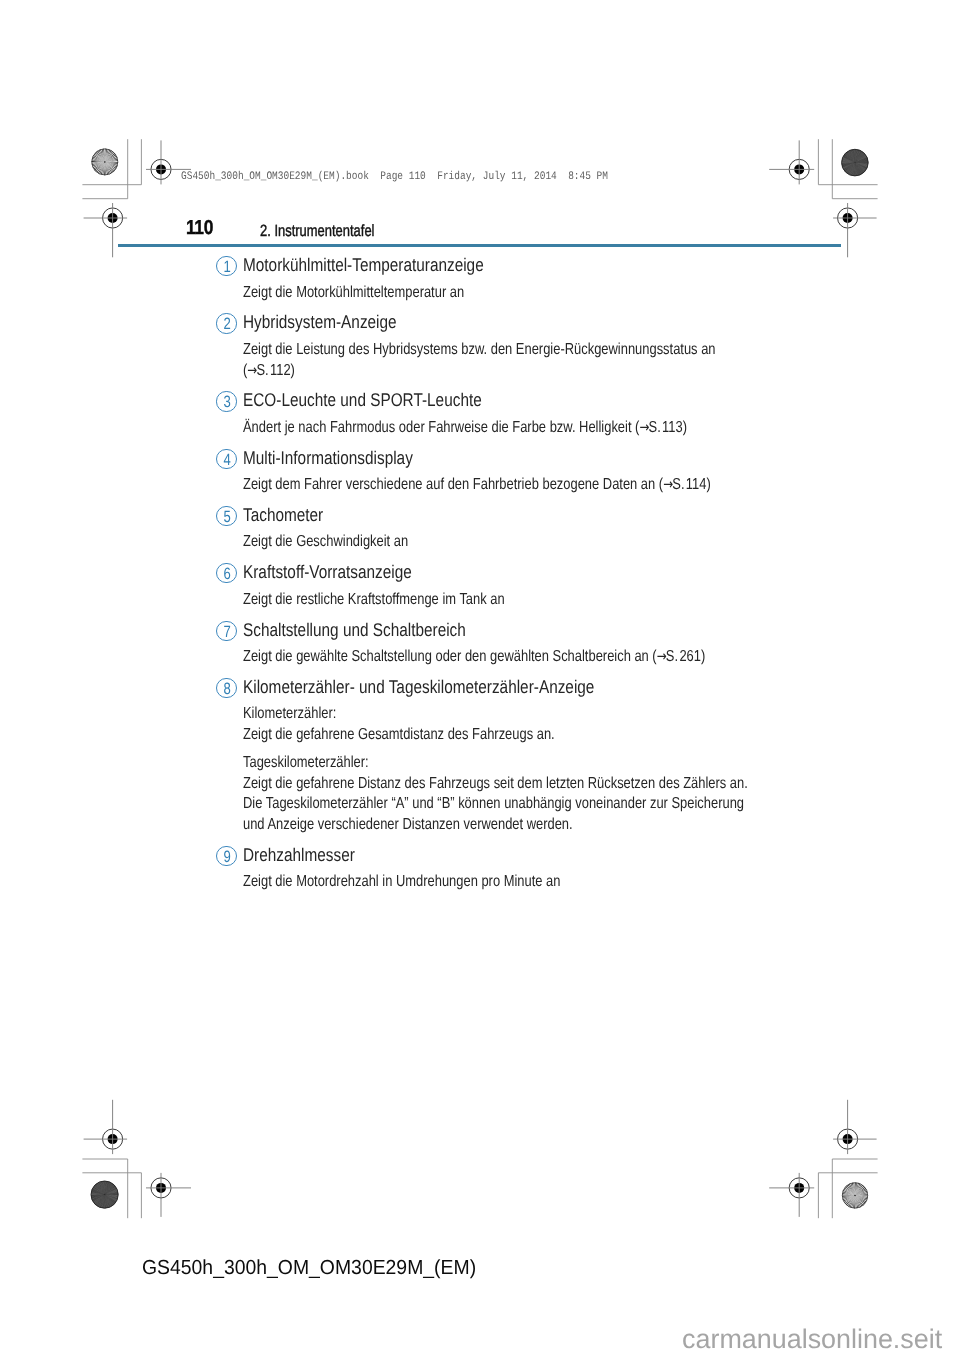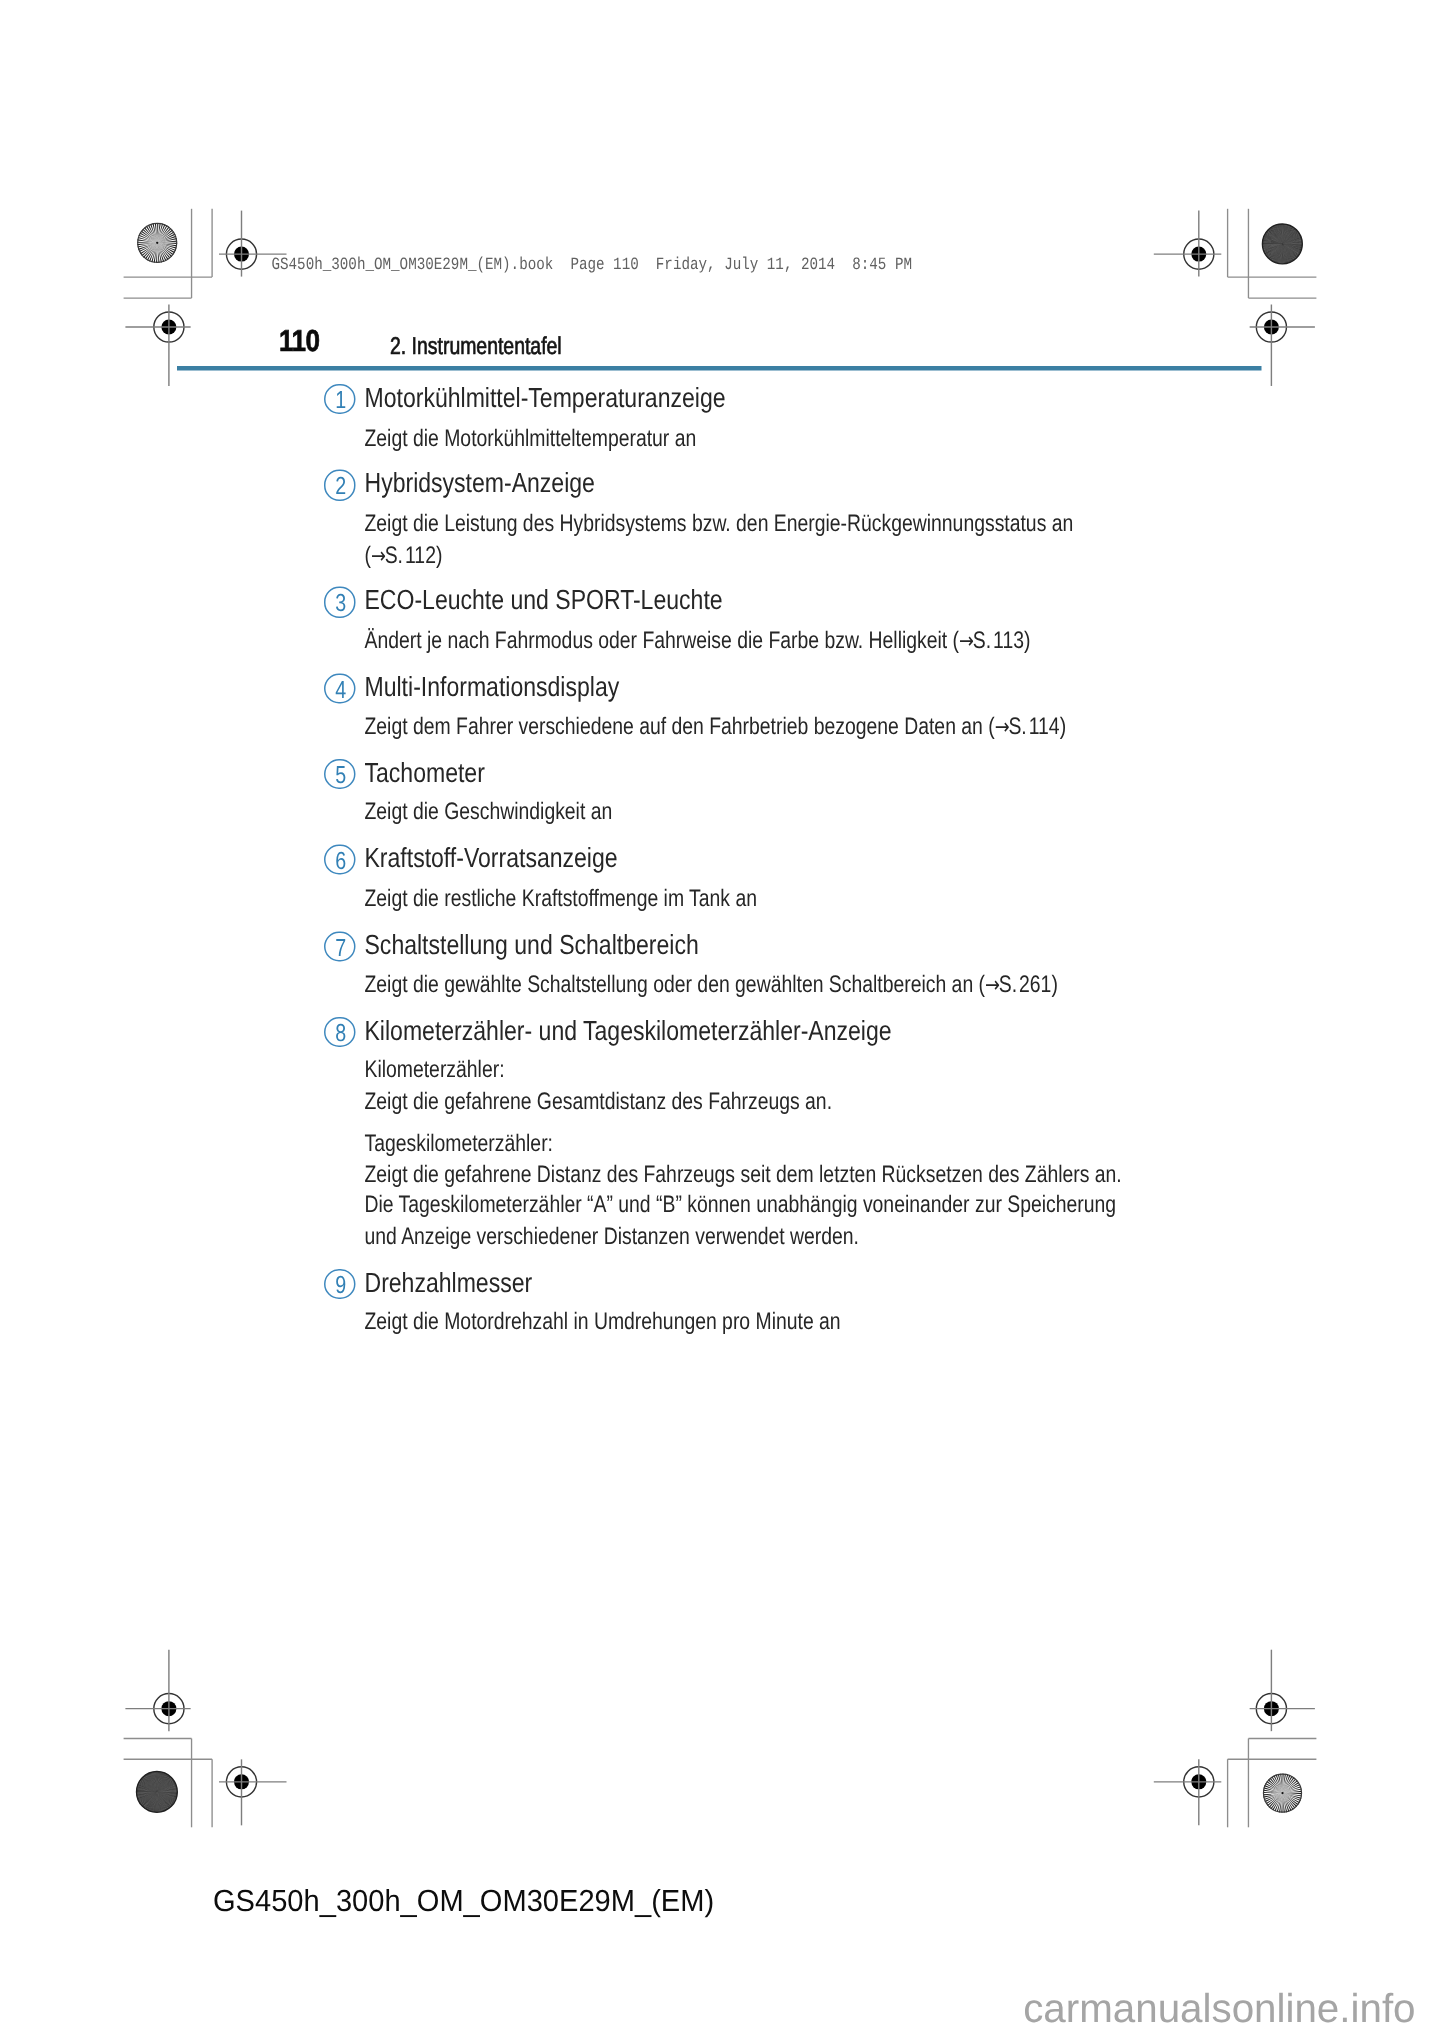--- a/index.html
+++ b/index.html
@@ -497,14 +497,14 @@
       <div class="bdy" style="left: 242.8px; top: 795.37px; transform: scaleX(0.813);">Die Tageskilometerzähler “A” und “B” können unabhängig voneinander zur Speicherung</div>
       <div class="bdy" style="left: 242.8px; top: 816.05px; transform: scaleX(0.813);">und Anzeige verschiedener Distanzen verwendet werden.</div>
       <div class="itemnum" style="left: 216.4px; top: 845.89px;">
         <span>9</span>
       </div>
       <div class="ttl" style="left: 242.8px; top: 843.94px; transform: scaleX(0.835);">Drehzahlmesser</div>
       <div class="bdy" style="left: 242.8px; top: 873.34px; transform: scaleX(0.813);">Zeigt die Motordrehzahl in Umdrehungen pro Minute an</div>
     </div>
 
   <div class="footer-code">GS450h_300h_OM_OM30E29M_(EM)</div>
-  <div class="watermark">carmanualsonline.info</div>
+  <div class="watermark">carmanualsonline.seit</div>
 </div>
 
 </body></html>

